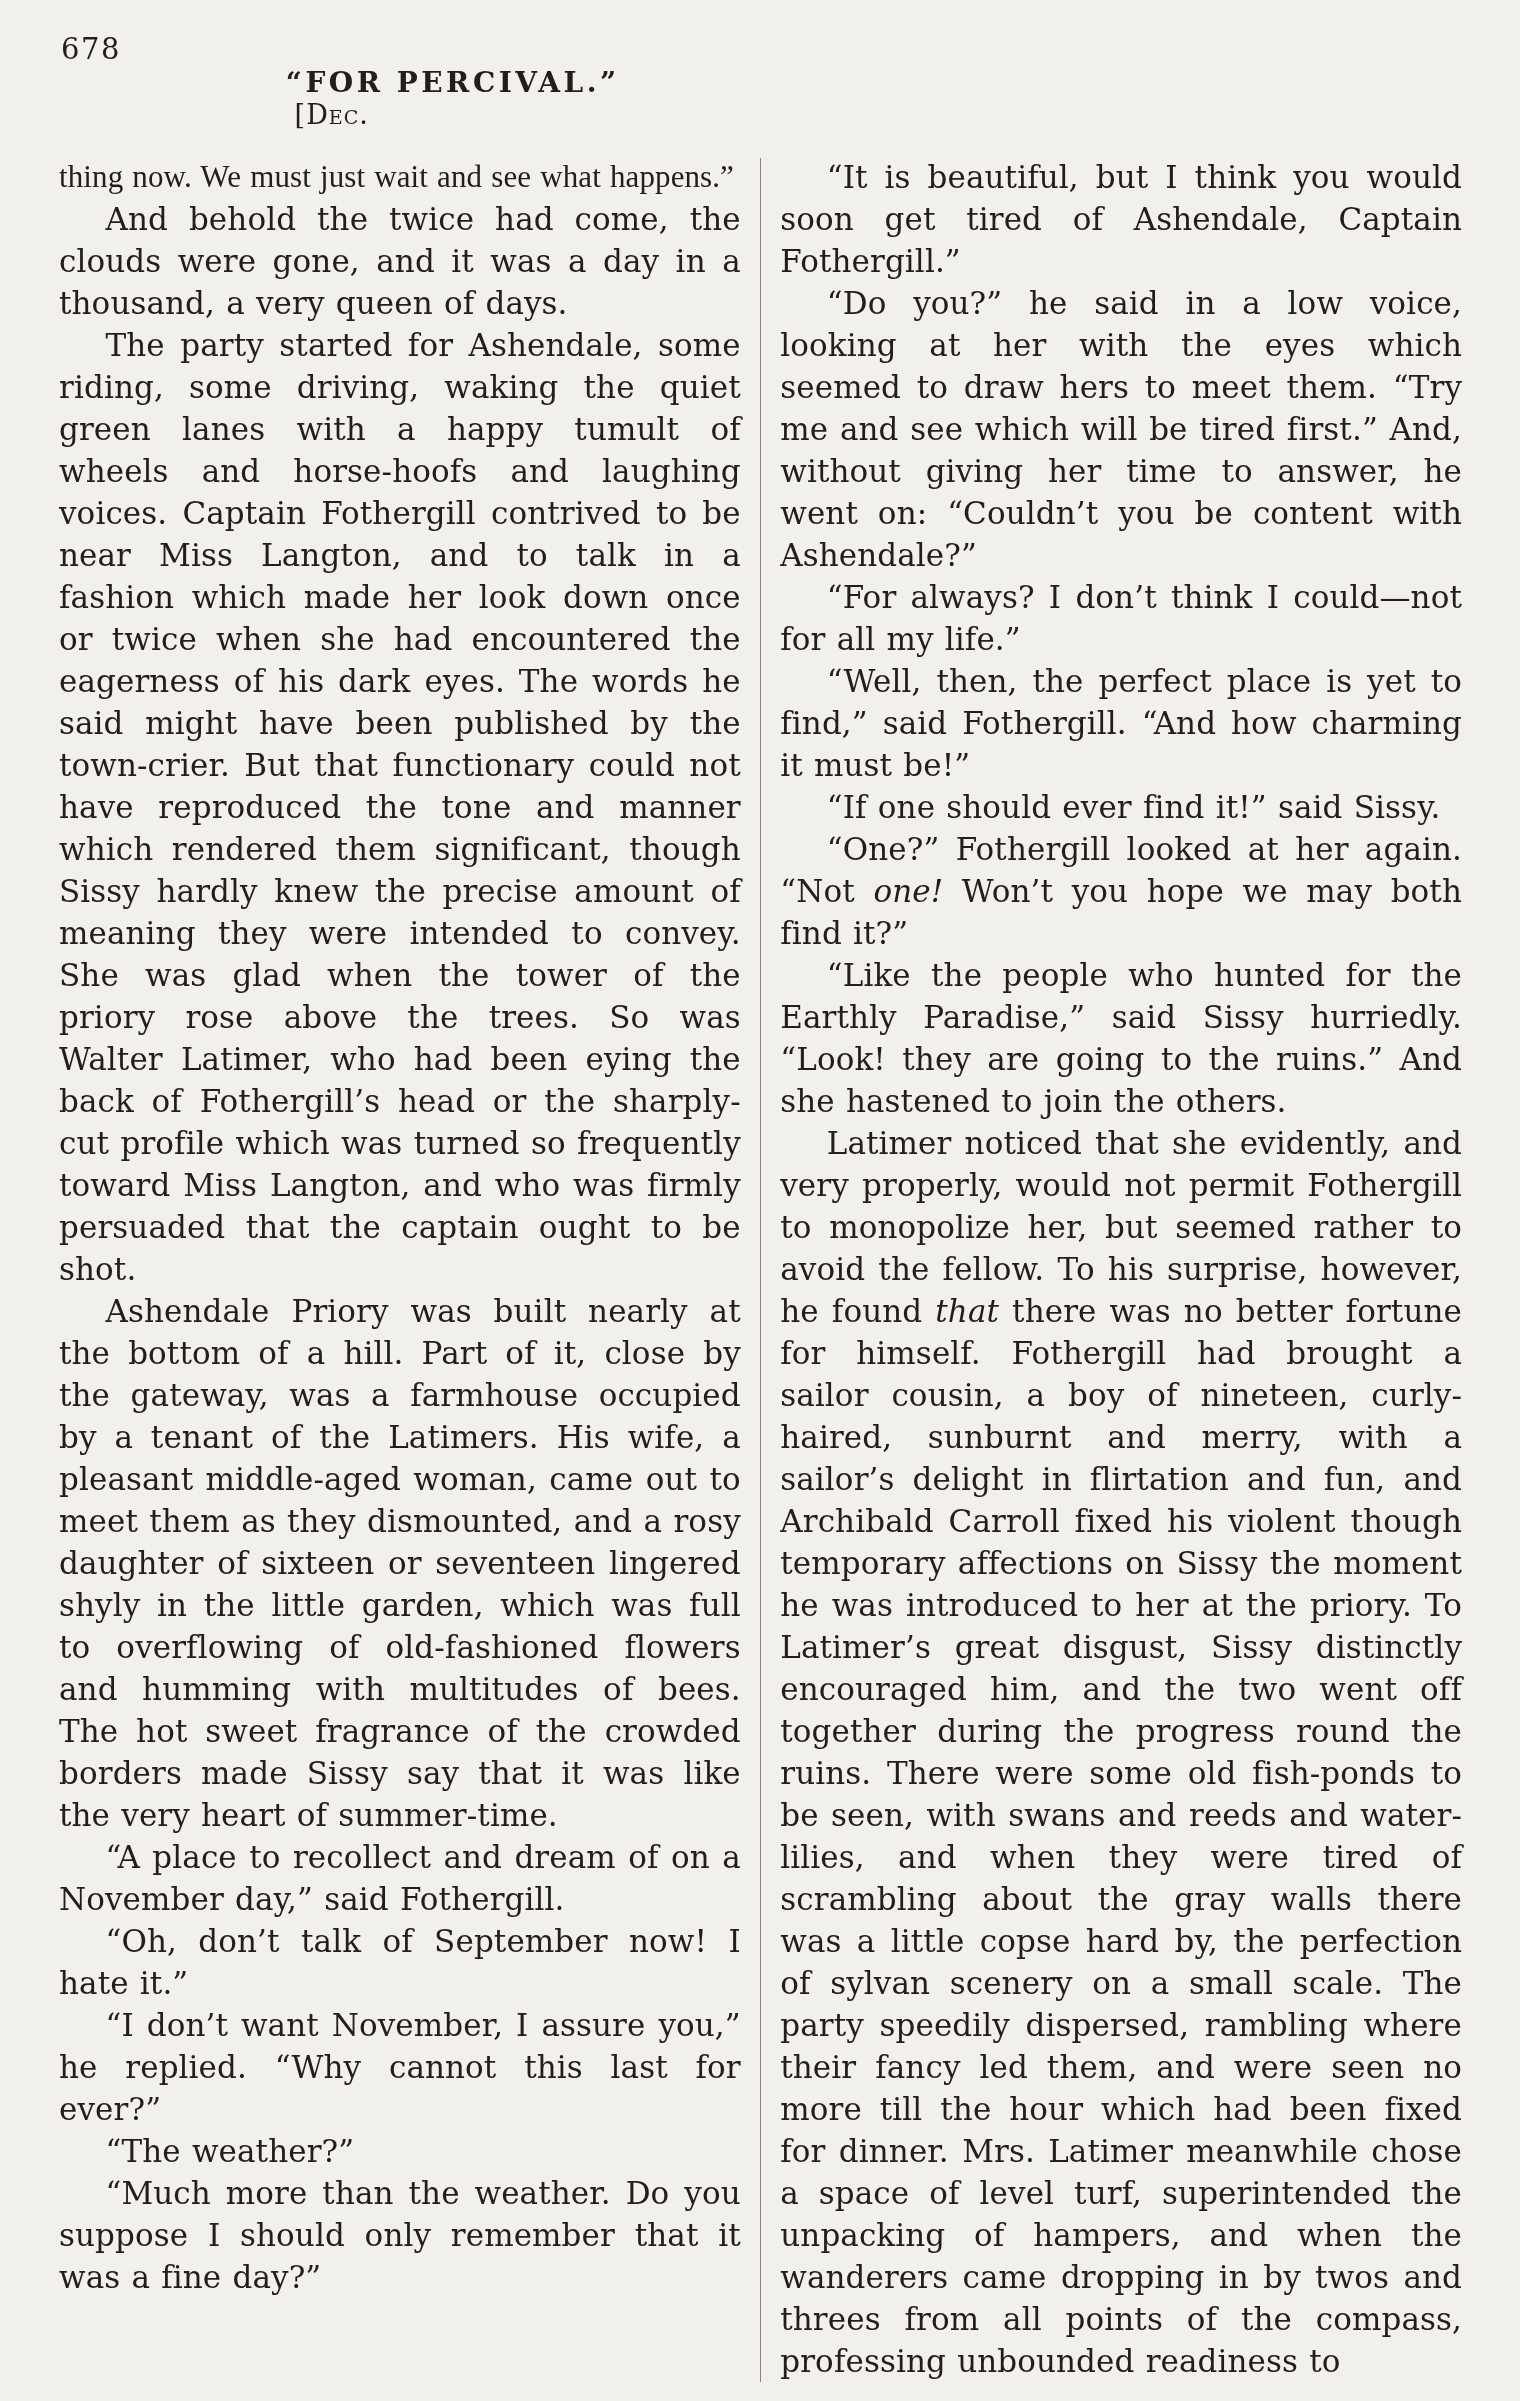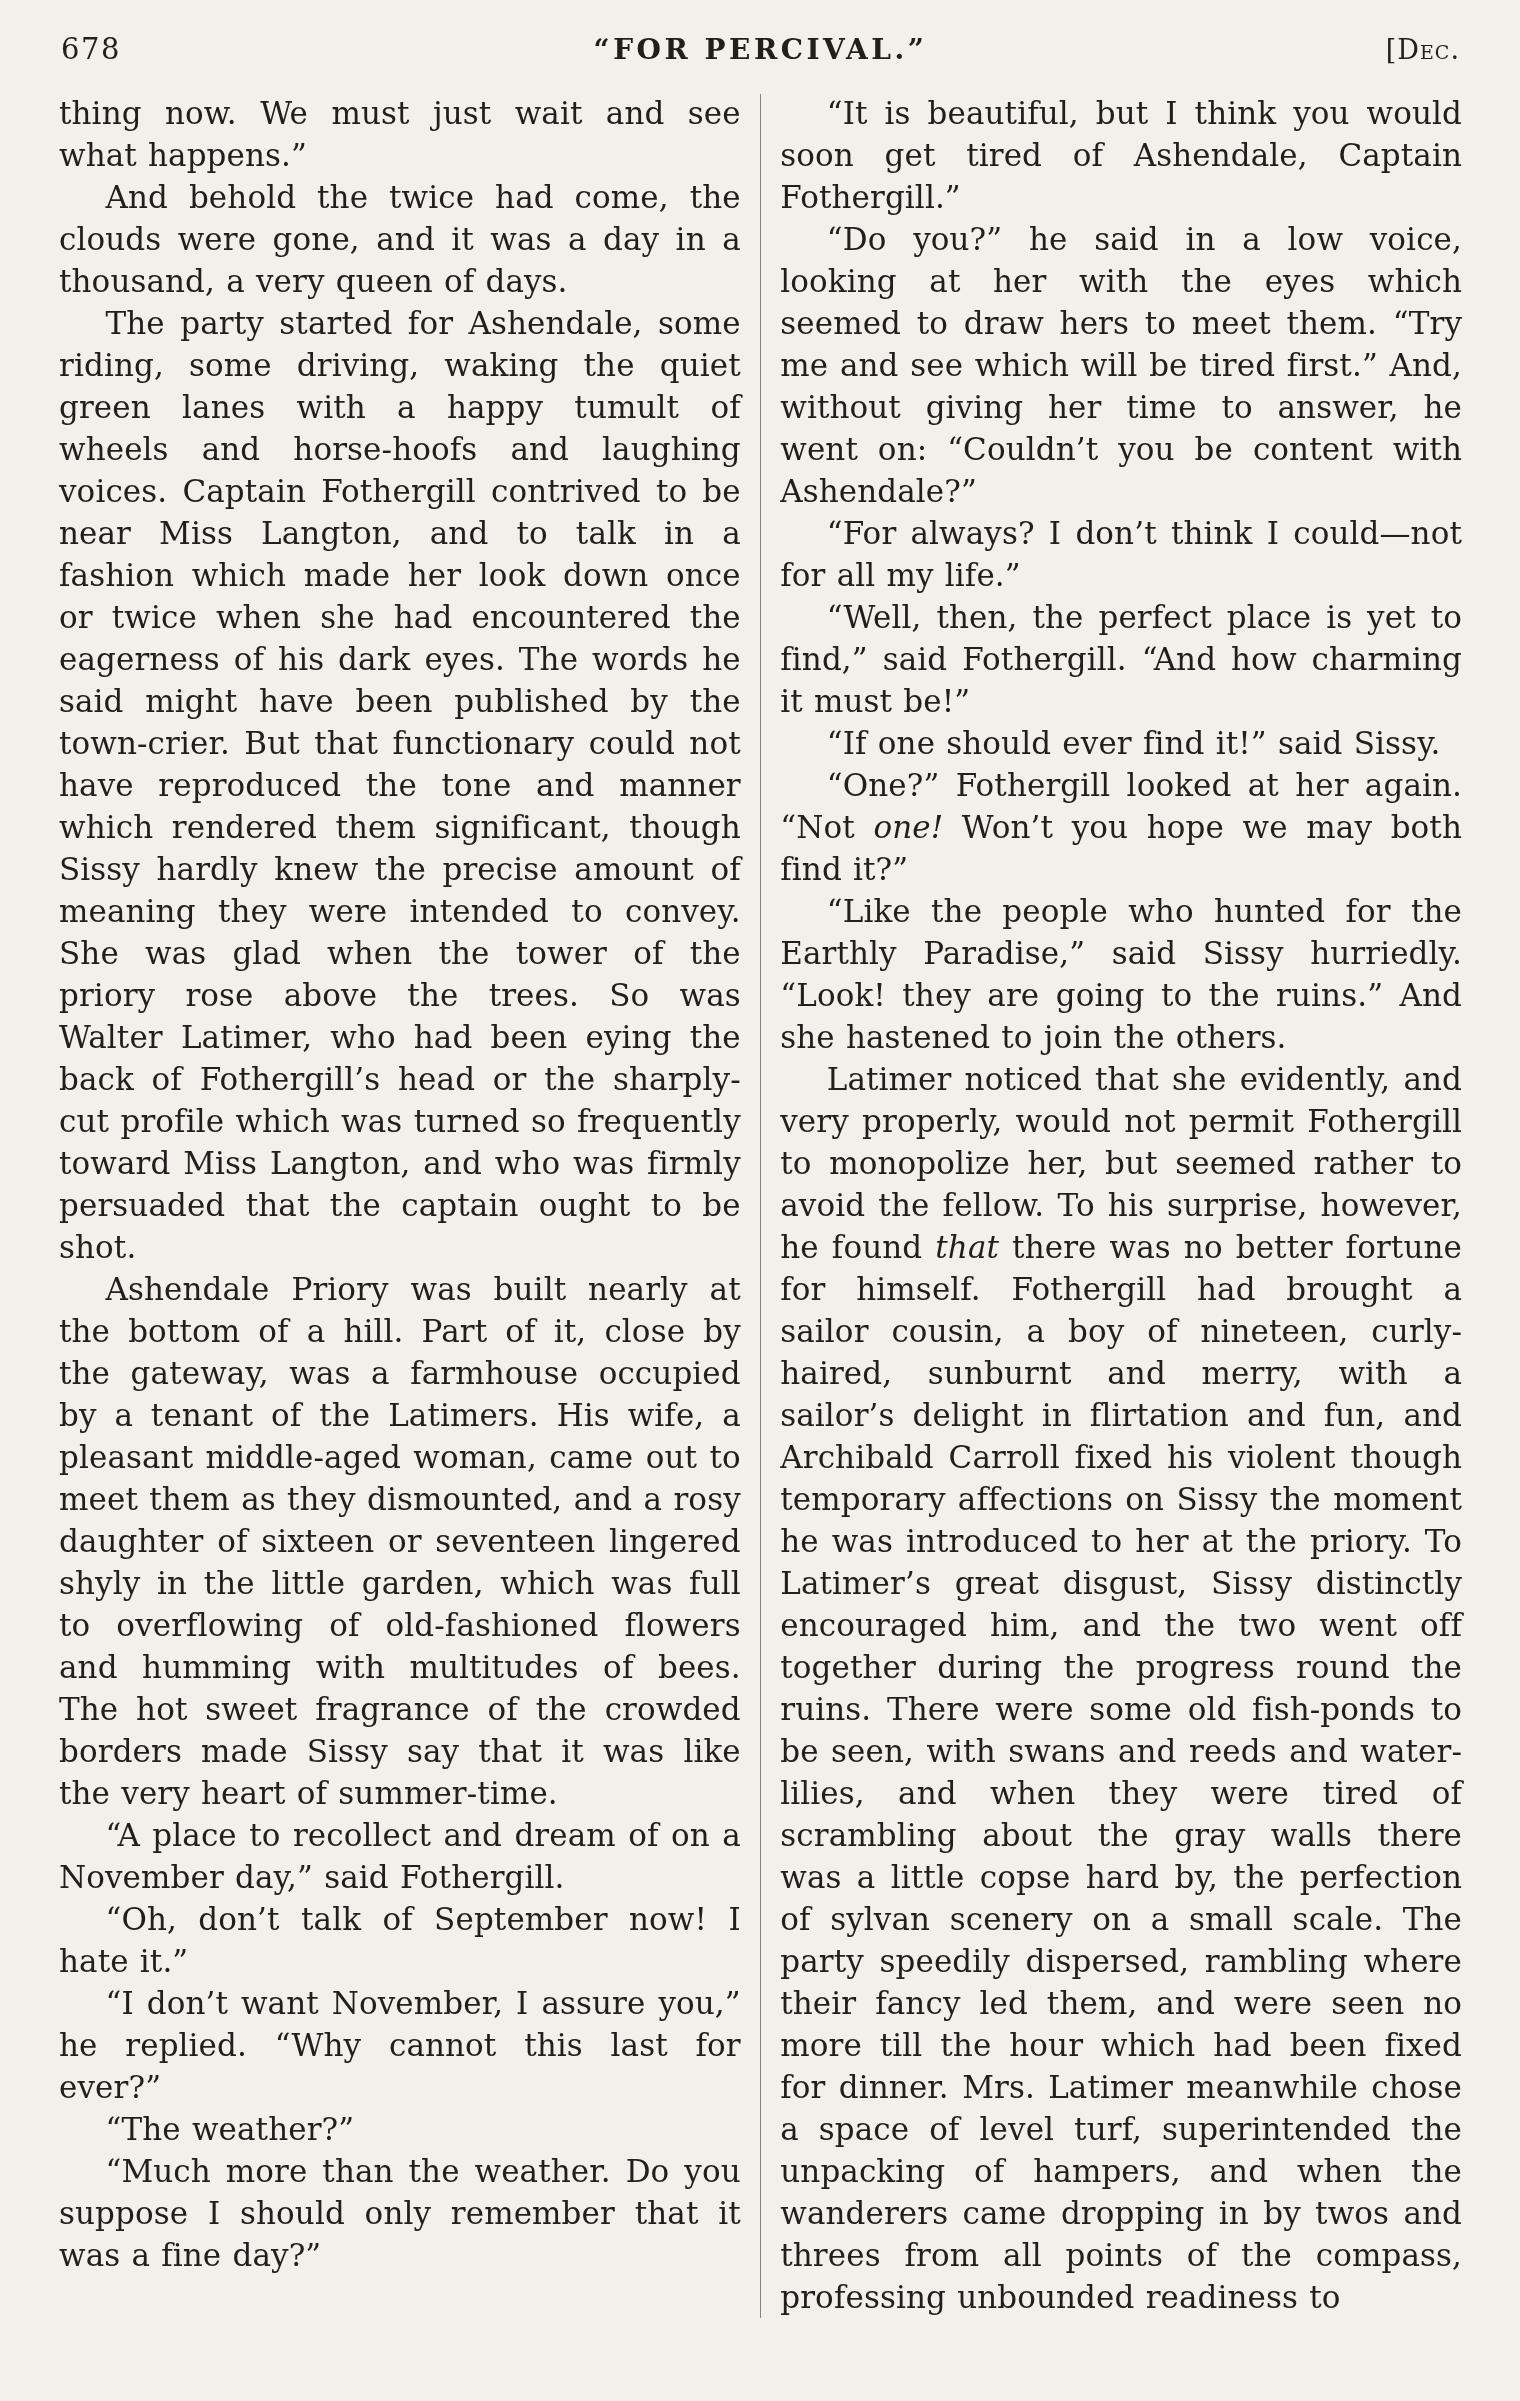--- a/index.html
+++ b/index.html
@@ -17,20 +17,21 @@
   .page {
     box-sizing: border-box;
     width: 100%;
     height: 100%;
     padding: 32px 59px 15px 59px;
   }
   .pg-header {
     display: flex;
     align-items: baseline;
     margin: 0 2px 26px 2px;
+    flex-direction: column;
   }
   .pg-header .num {
     width: 22%;
     text-align: left;
     font-size: 29px;
     letter-spacing: 1.5px;
   }
   .pg-header .title {
     width: 56%;
     text-align: center;
@@ -58,20 +59,21 @@
     word-spacing: 0.04em;
     letter-spacing: 0.1px;
   }
   .col p {
     margin: 0;
     padding: 0;
     text-indent: 1.5em;
   }
   .col p.noindent {
     text-indent: 0;
+    font-family: Liberation Serif, serif;
   }
   .rule {
     width: 1.5px;
     background: var(--rule, #8b8579);
     margin: 2px 19px 0 19px;
   }
 </style>
 </head>
 <body>
 

